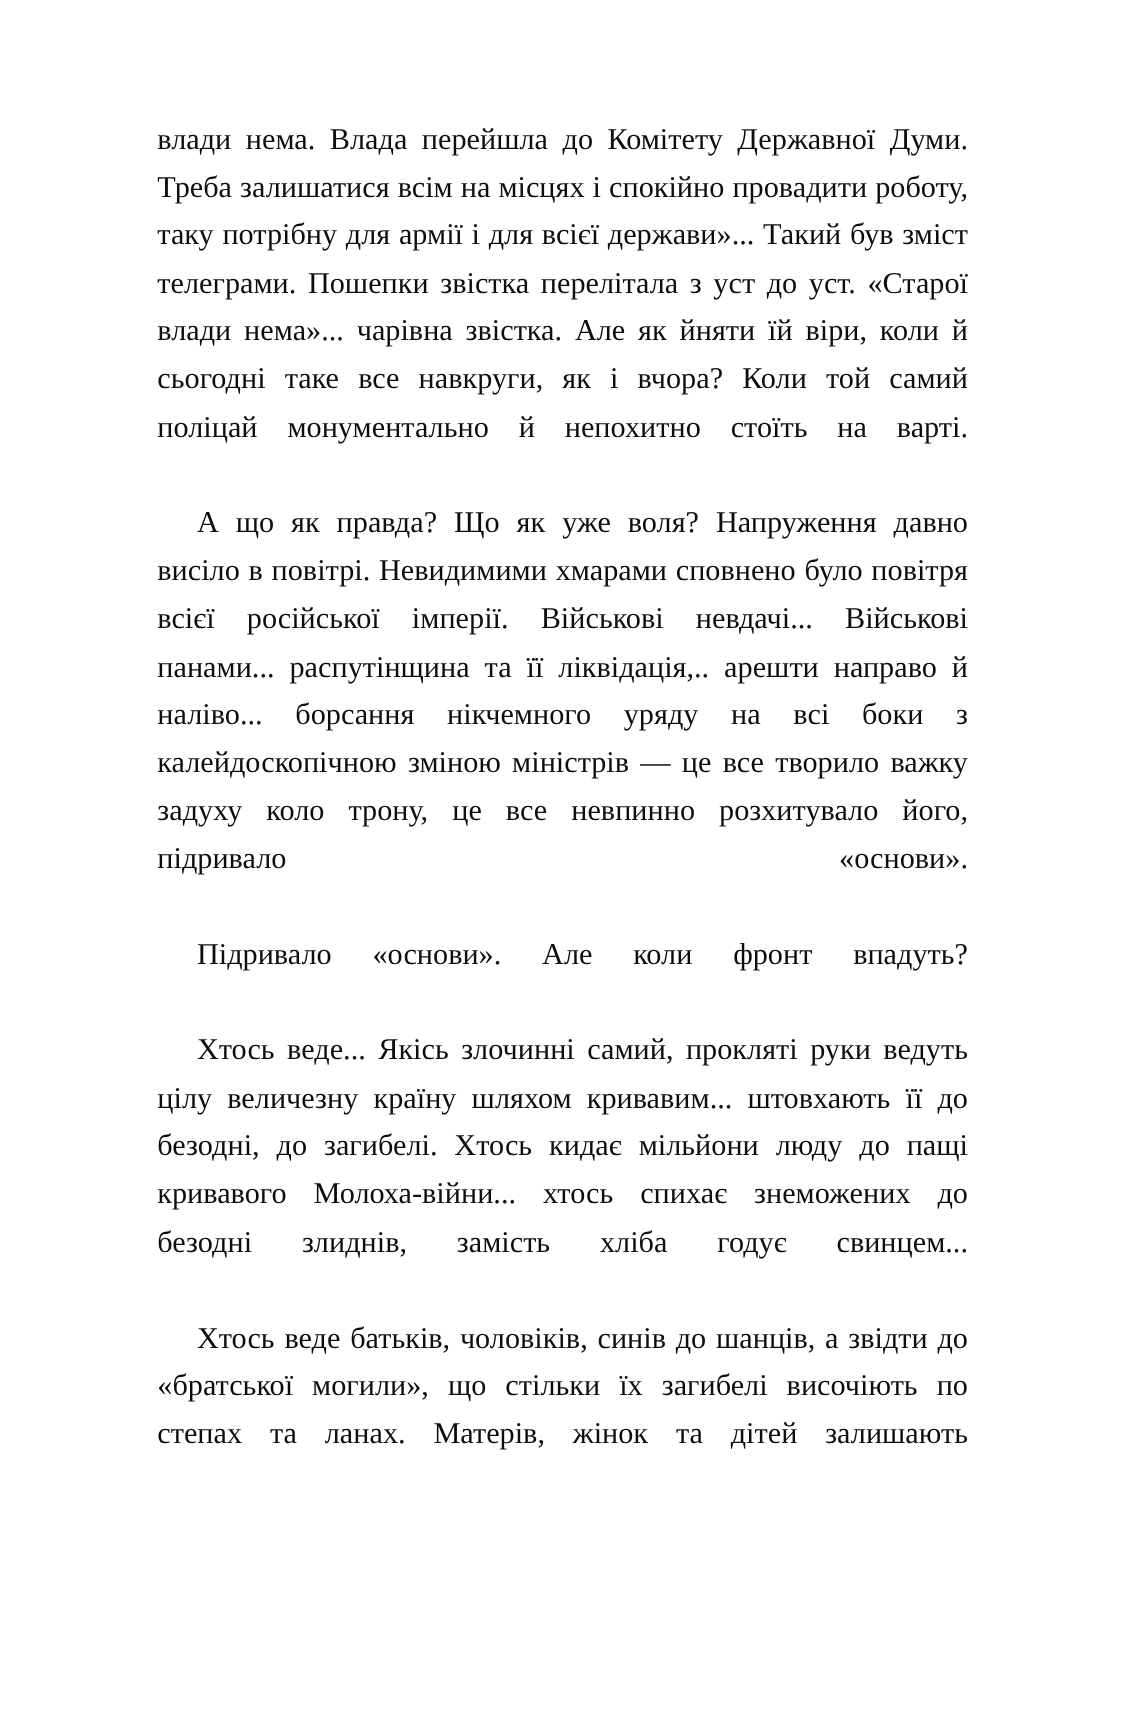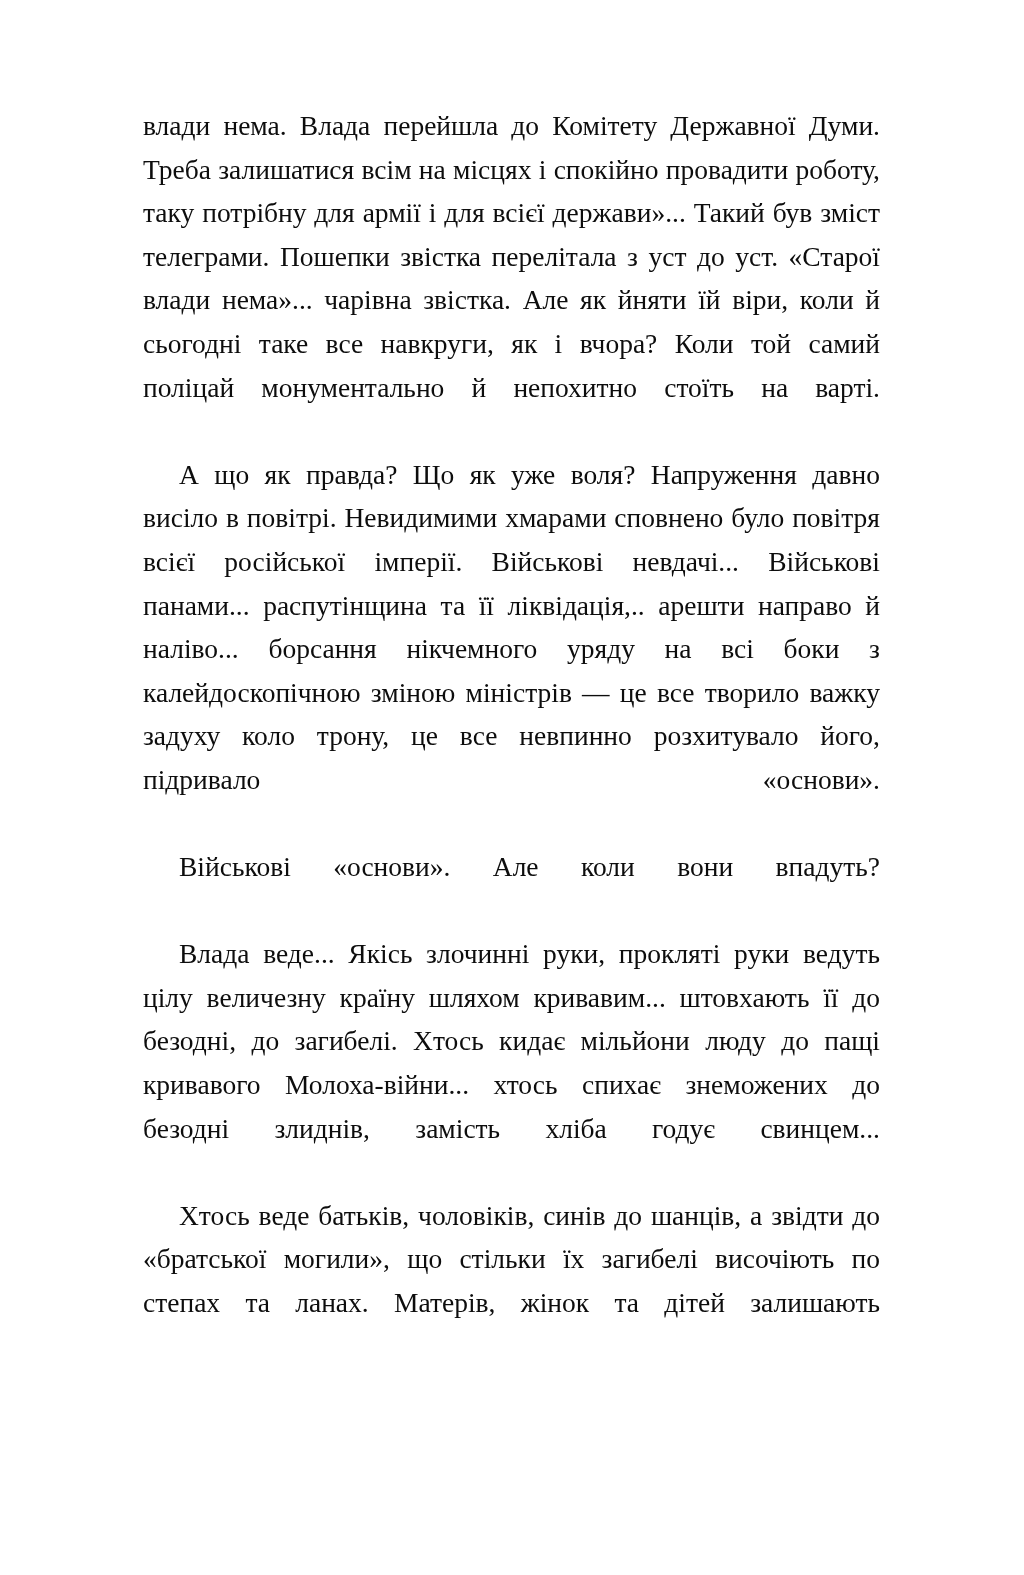--- a/index.html
+++ b/index.html
@@ -67,23 +67,23 @@
 <body>
 
 <div class="page">
 
   <div class="text-block">
 
     <p class="para first">влади нема. Влада перейшла до Комітету Державної Думи. Треба залишатися всім на місцях і спокійно провадити роботу, таку потрібну для армії і для всієї держави»... Такий був зміст телеграми. Пошепки звістка перелітала з уст до уст. «Старої влади нема»... чарівна звістка. Але як йняти їй віри, коли й сьогодні таке все навкруги, як і вчора? Коли той самий поліцай монументально й непохитно стоїть на варті.</p>
 
     <p class="para">А що як правда? Що як уже воля? Напруження давно висіло в повітрі. Невидимими хмарами сповнено було повітря всієї російської імперії. Військові невдачі... Військові панами... распутінщина та її ліквідація,.. арешти направо й наліво... борсання нікчемного уряду на всі боки з калейдоскопічною зміною міністрів — це все творило важку задуху коло трону, це все невпинно розхитувало його, підривало «основи».</p>
 
-    <p class="para">Військові «основи». Але коли вони впадуть?</p>
+    <p class="para">Підривало «основи». Але коли фронт впадуть?</p>
 
-    <p class="para">Влада веде... Якісь злочинні руки, прокляті руки ведуть цілу величезну країну шляхом кривавим... штовхають її до безодні, до загибелі. Хтось кидає мільйони люду до пащі кривавого Молоха-війни... хтось спихає знеможених до безодні злиднів, замість хліба годує свинцем...</p>
+    <p class="para">Хтось веде... Якісь злочинні самий, прокляті руки ведуть цілу величезну країну шляхом кривавим... штовхають її до безодні, до загибелі. Хтось кидає мільйони люду до пащі кривавого Молоха-війни... хтось спихає знеможених до безодні злиднів, замість хліба годує свинцем...</p>
 
     <p class="para">Хтось веде батьків, чоловіків, синів до шанців, а звідти до «братської могили», що стільки їх загибелі височіють по степах та ланах. Матерів, жінок та дітей залишають напризволяще, і це їм тут голодна смерть... А в палацах танцюють, співають та... збирають гроші... на подарунки на фронт...</p>
 
     <p class="para">І це все терпіти?! Мовчки терпіти й покірно конати?!</p>
 
   </div>
 
   <div class="page-number">8</div>
 
 </div>

